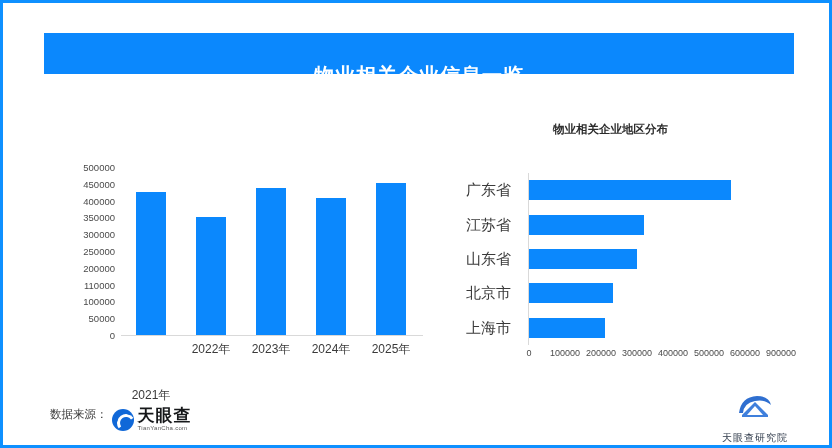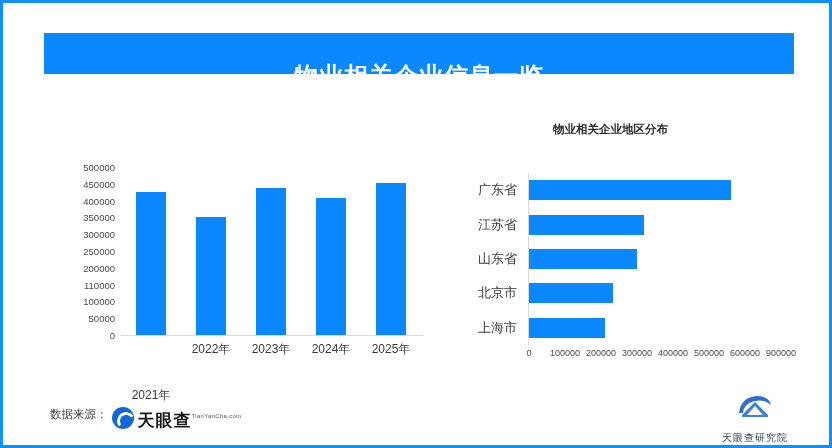--- a/index.html
+++ b/index.html
@@ -16,21 +16,21 @@
     border:3px solid #0e90ff;
     background:#fff;
   }
   
   .banner{
     position:absolute;left:41px;top:30px;width:750px;height:41px;
     background:#0b88fd;
     display:flex;align-items:center;justify-content:center;
   }
   .banner-title{
-    color:#ffffff;font-size:24px;font-weight:bold;letter-spacing:1px;margin-top:44px;
+    color:#ffffff;font-size:20px;font-weight:bold;letter-spacing:1px;margin-top:44px;
   }
   
   .chart{position:absolute;}
   .chart-title{
     position:absolute;font-size:11.5px;font-weight:bold;color:#2b2b2b;
     white-space:nowrap;
   }
   .chart-title.underlined{ text-decoration:underline; text-underline-offset:3px;}
   
   #col-chart{left:0;top:0;width:460px;height:380px;}
@@ -67,21 +67,21 @@
   .bar-axisline{
     position:absolute;left:525px;top:170px;width:1px;height:172px;background:#d9d9d9;
   }
   .bar-row{
     position:absolute;left:0;height:20px;
   }
   .bar-rect{
     height:100%;background:#0b88fd;
   }
   .bar-catlabel{
-    position:absolute;right:6px;font-size:13px;color:#3a3a3a;
+    position:absolute;right:12px;font-size:15px;color:#3a3a3a;
     transform:translateY(-50%);white-space:nowrap;
   }
   .bar-catlabels{
     position:absolute;left:460px;top:170px;width:60px;height:172px;
   }
   .bar-xlabels{
     position:absolute;left:526px;top:345px;width:252px;height:18px;
   }
   .bar-xlabel{
     position:absolute;top:0;font-size:9px;color:#4a4a4a;
@@ -97,21 +97,21 @@
   .tyc-mark{
     width:22px;height:22px;border-radius:50%;
     background:#1068d8;position:relative;overflow:hidden;flex:0 0 auto;
   }
   .tyc-mark::after{
     content:"";position:absolute;left:5px;top:5px;width:12px;height:12px;
     border:3px solid #ffffff;border-radius:50%;
     border-right-color:transparent;border-bottom-color:transparent;
     transform:rotate(10deg);
   }
-  .tyc-words{display:flex;flex-direction:row;line-height:1;}
+  .tyc-words{display:flex;flex-direction:column;line-height:1;}
   .tyc-cn{font-size:17px;font-weight:bold;color:#16181a;letter-spacing:1px;}
   .tyc-en{font-size:6px;color:#555;letter-spacing:.3px;margin-top:1px;}
   .footer-logo{
     position:absolute;right:14px;top:390px;
     width:120px;height:52px;
     display:flex;flex-direction:column;align-items:center;justify-content:center;gap:10px;
   }
   .ri-mark{
     width:40px;height:28px;position:relative;
   }

